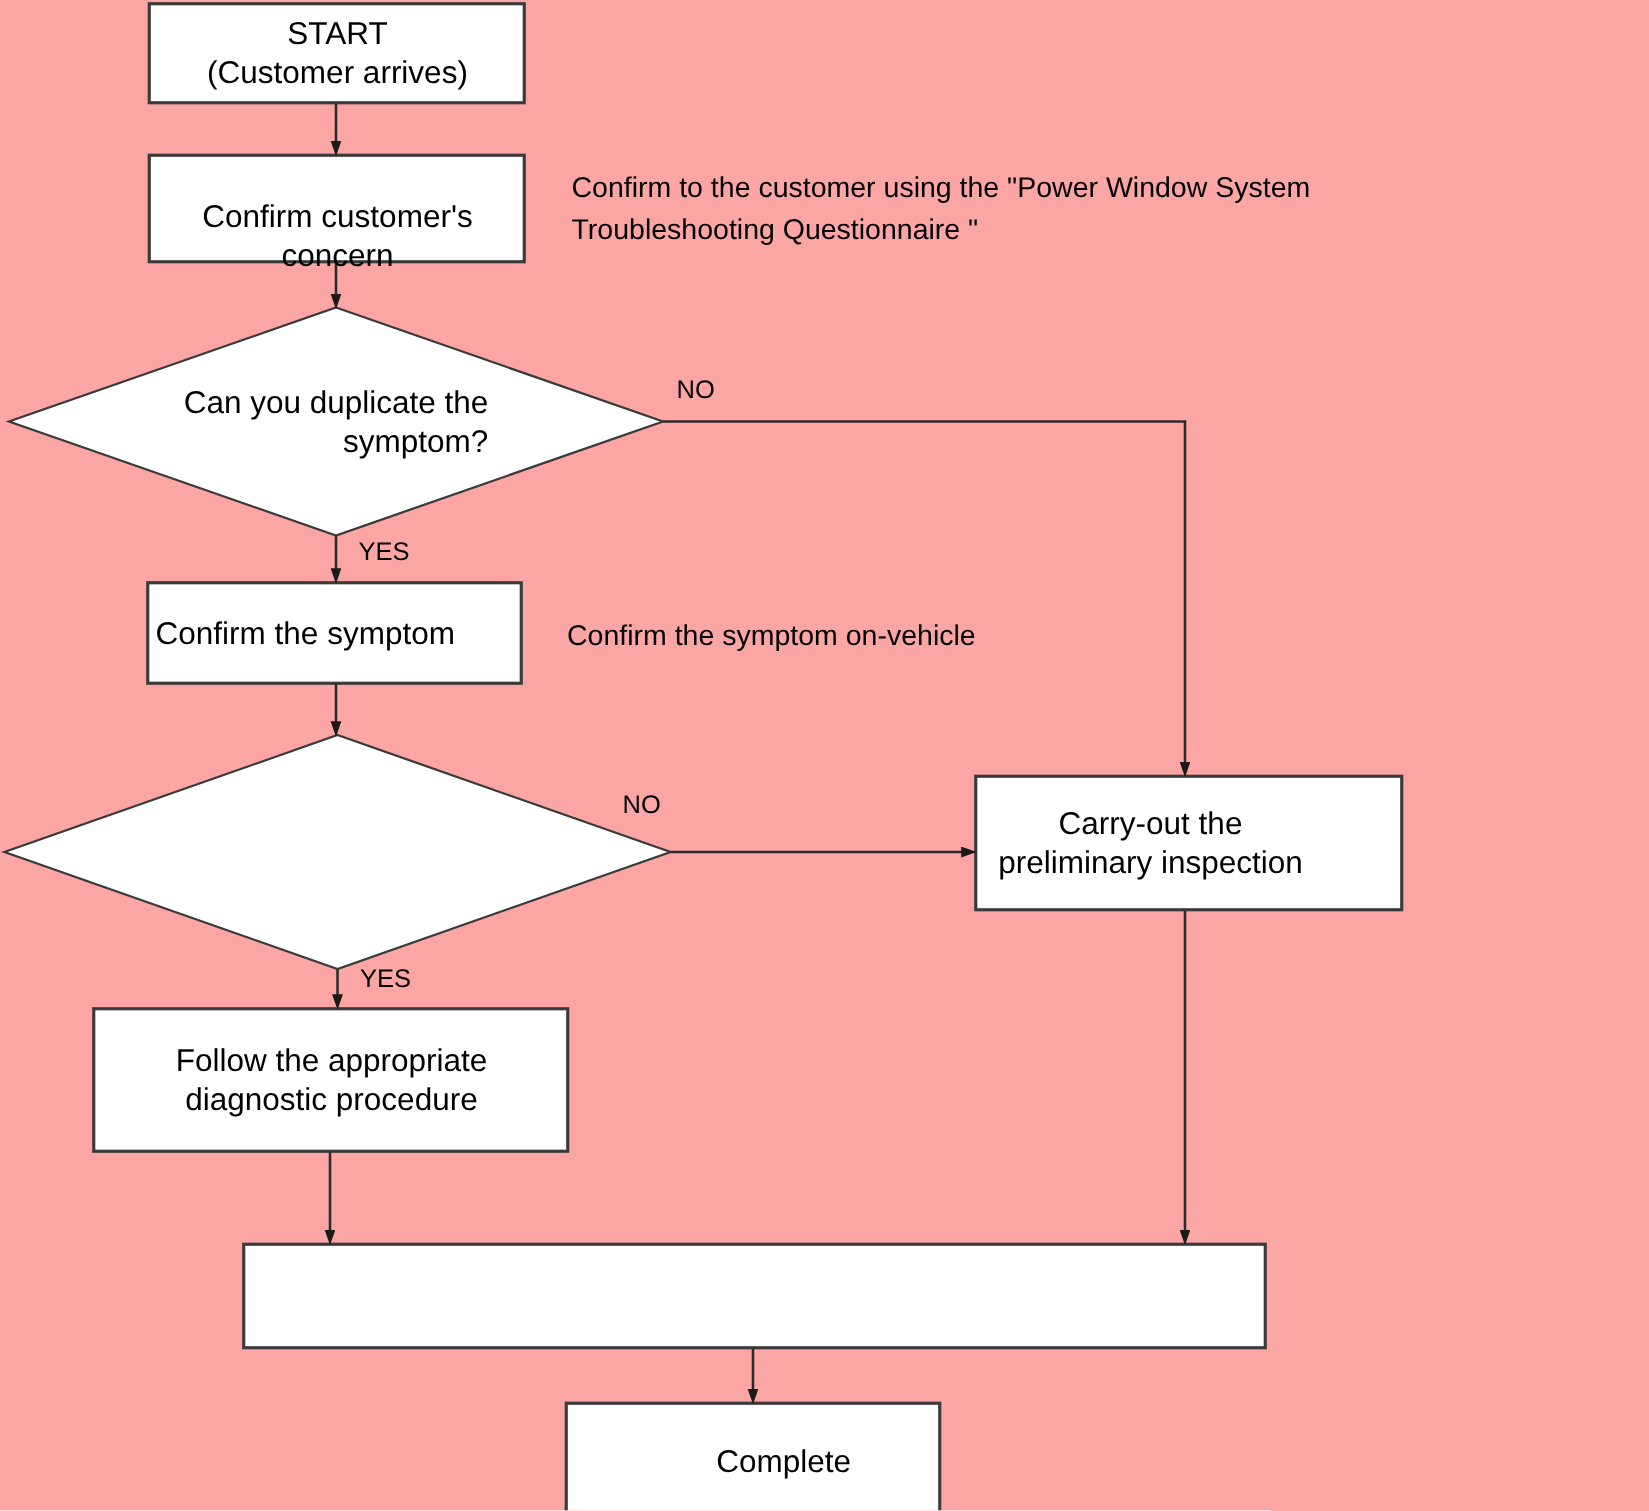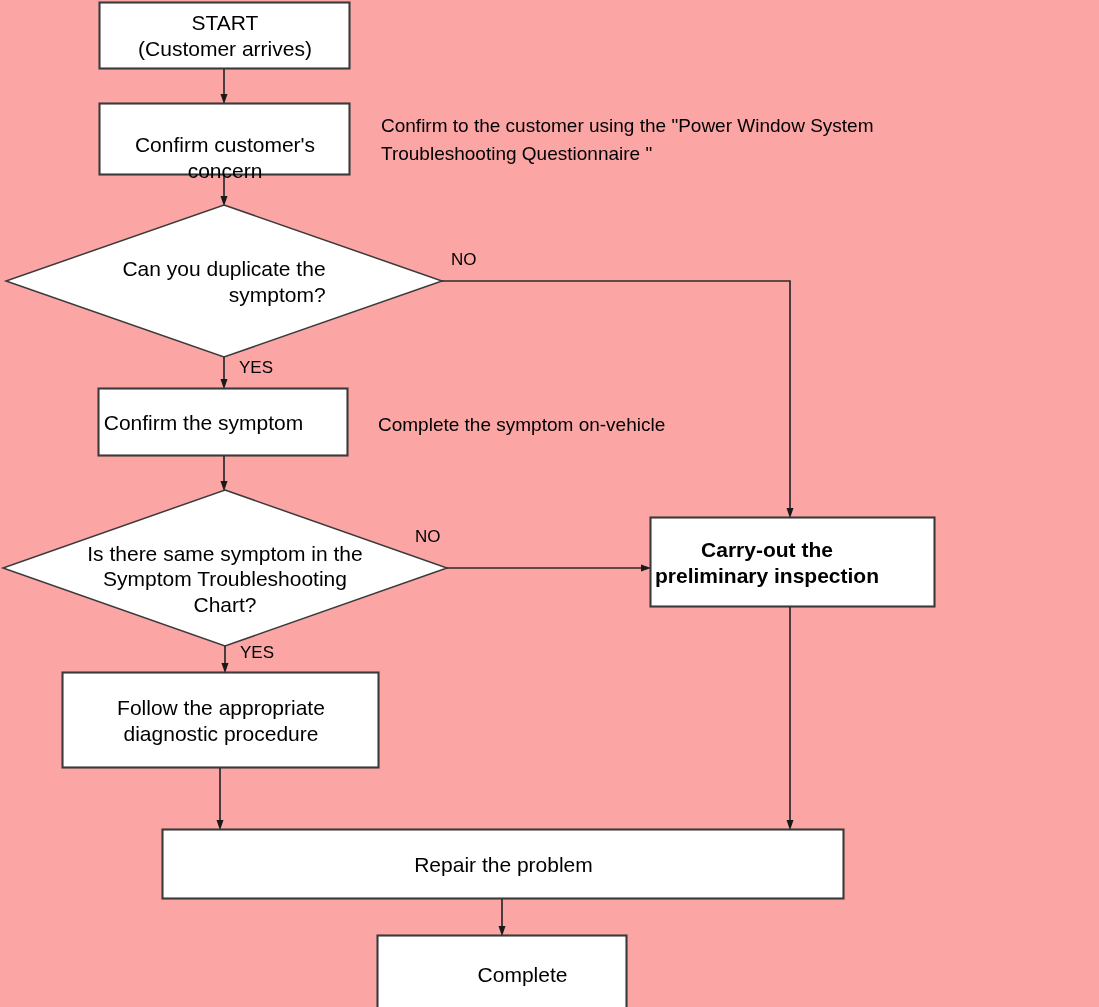--- a/index.html
+++ b/index.html
@@ -50,21 +50,21 @@
     line-height: 1.45;
     color: #000000;
     white-space: pre-line;
   }
   
   #lbl-start        { left: 99px;  top: 2px;   width: 252px; height: 68px; }
   #lbl-confirm-concern { left: 99px; top: 103px; width: 252px; height: 73px; margin-top: 18px; }
   #lbl-duplicate    { left: 40px;  top: 245px; width: 368px; height: 74px; text-align: right; }
   #lbl-confirm-symptom { left: 98px; top: 388px; width: 211px; height: 69px; }
   #lbl-same-symptom { left: 36px;  top: 530px; width: 378px; height: 98px; }
-  #lbl-carry-out    { left: 650px; top: 517px; width: 234px; height: 91px; font-weight: bold; }
+  #lbl-carry-out    { left: 650px; top: 517px; width: 234px; height: 91px; }
   #lbl-follow       { left: 62px;  top: 672px; width: 318px; height: 97px; }
   #lbl-repair       { left: 162px; top: 829px; width: 683px; height: 71px; }
   #lbl-complete     { left: 397px; top: 935px; width: 251px; height: 80px; }
   
   #lbl-no-1   { left: 451px; top: 250px; }
   #lbl-yes-1  { left: 239px; top: 358px; }
   #lbl-no-2   { left: 415px; top: 527px; }
   #lbl-yes-2  { left: 240px; top: 643px; }
   
   #ann-questionnaire { left: 381px; top: 112px; width: 670px; }
@@ -130,40 +130,36 @@
 (Customer arrives)</div>
 
   <div class="node-label" id="lbl-confirm-concern">Confirm customer's
 concern</div>
 
   <div class="node-label" id="lbl-duplicate">Can you duplicate the
 symptom?</div>
 
   <div class="node-label" id="lbl-confirm-symptom">Confirm the symptom</div>
 
-  <div class="node-label" id="lbl-same-symptom">Is there same symptom in the
-Symptom Troubleshooting
-Chart?</div>
 
   <div class="node-label" id="lbl-carry-out">Carry-out the
 preliminary inspection</div>
 
   <div class="node-label" id="lbl-follow">Follow the appropriate
 diagnostic procedure</div>
 
-  <div class="node-label" id="lbl-repair">Repair the problem</div>
 
   <div class="node-label" id="lbl-complete">Complete</div>
 
   <div class="edge-label" id="lbl-no-1">NO</div>
 
   <div class="edge-label" id="lbl-yes-1">YES</div>
 
   <div class="edge-label" id="lbl-no-2">NO</div>
 
   <div class="edge-label" id="lbl-yes-2">YES</div>
 
   <div class="annotation" id="ann-questionnaire">Confirm to the customer using the "Power Window System
 Troubleshooting Questionnaire "</div>
 
-  <div class="annotation" id="ann-on-vehicle">Complete the symptom on-vehicle</div>
+  <div class="annotation" id="ann-on-vehicle">Confirm the symptom on-vehicle</div>
 
 </div>
 
 </body></html>

